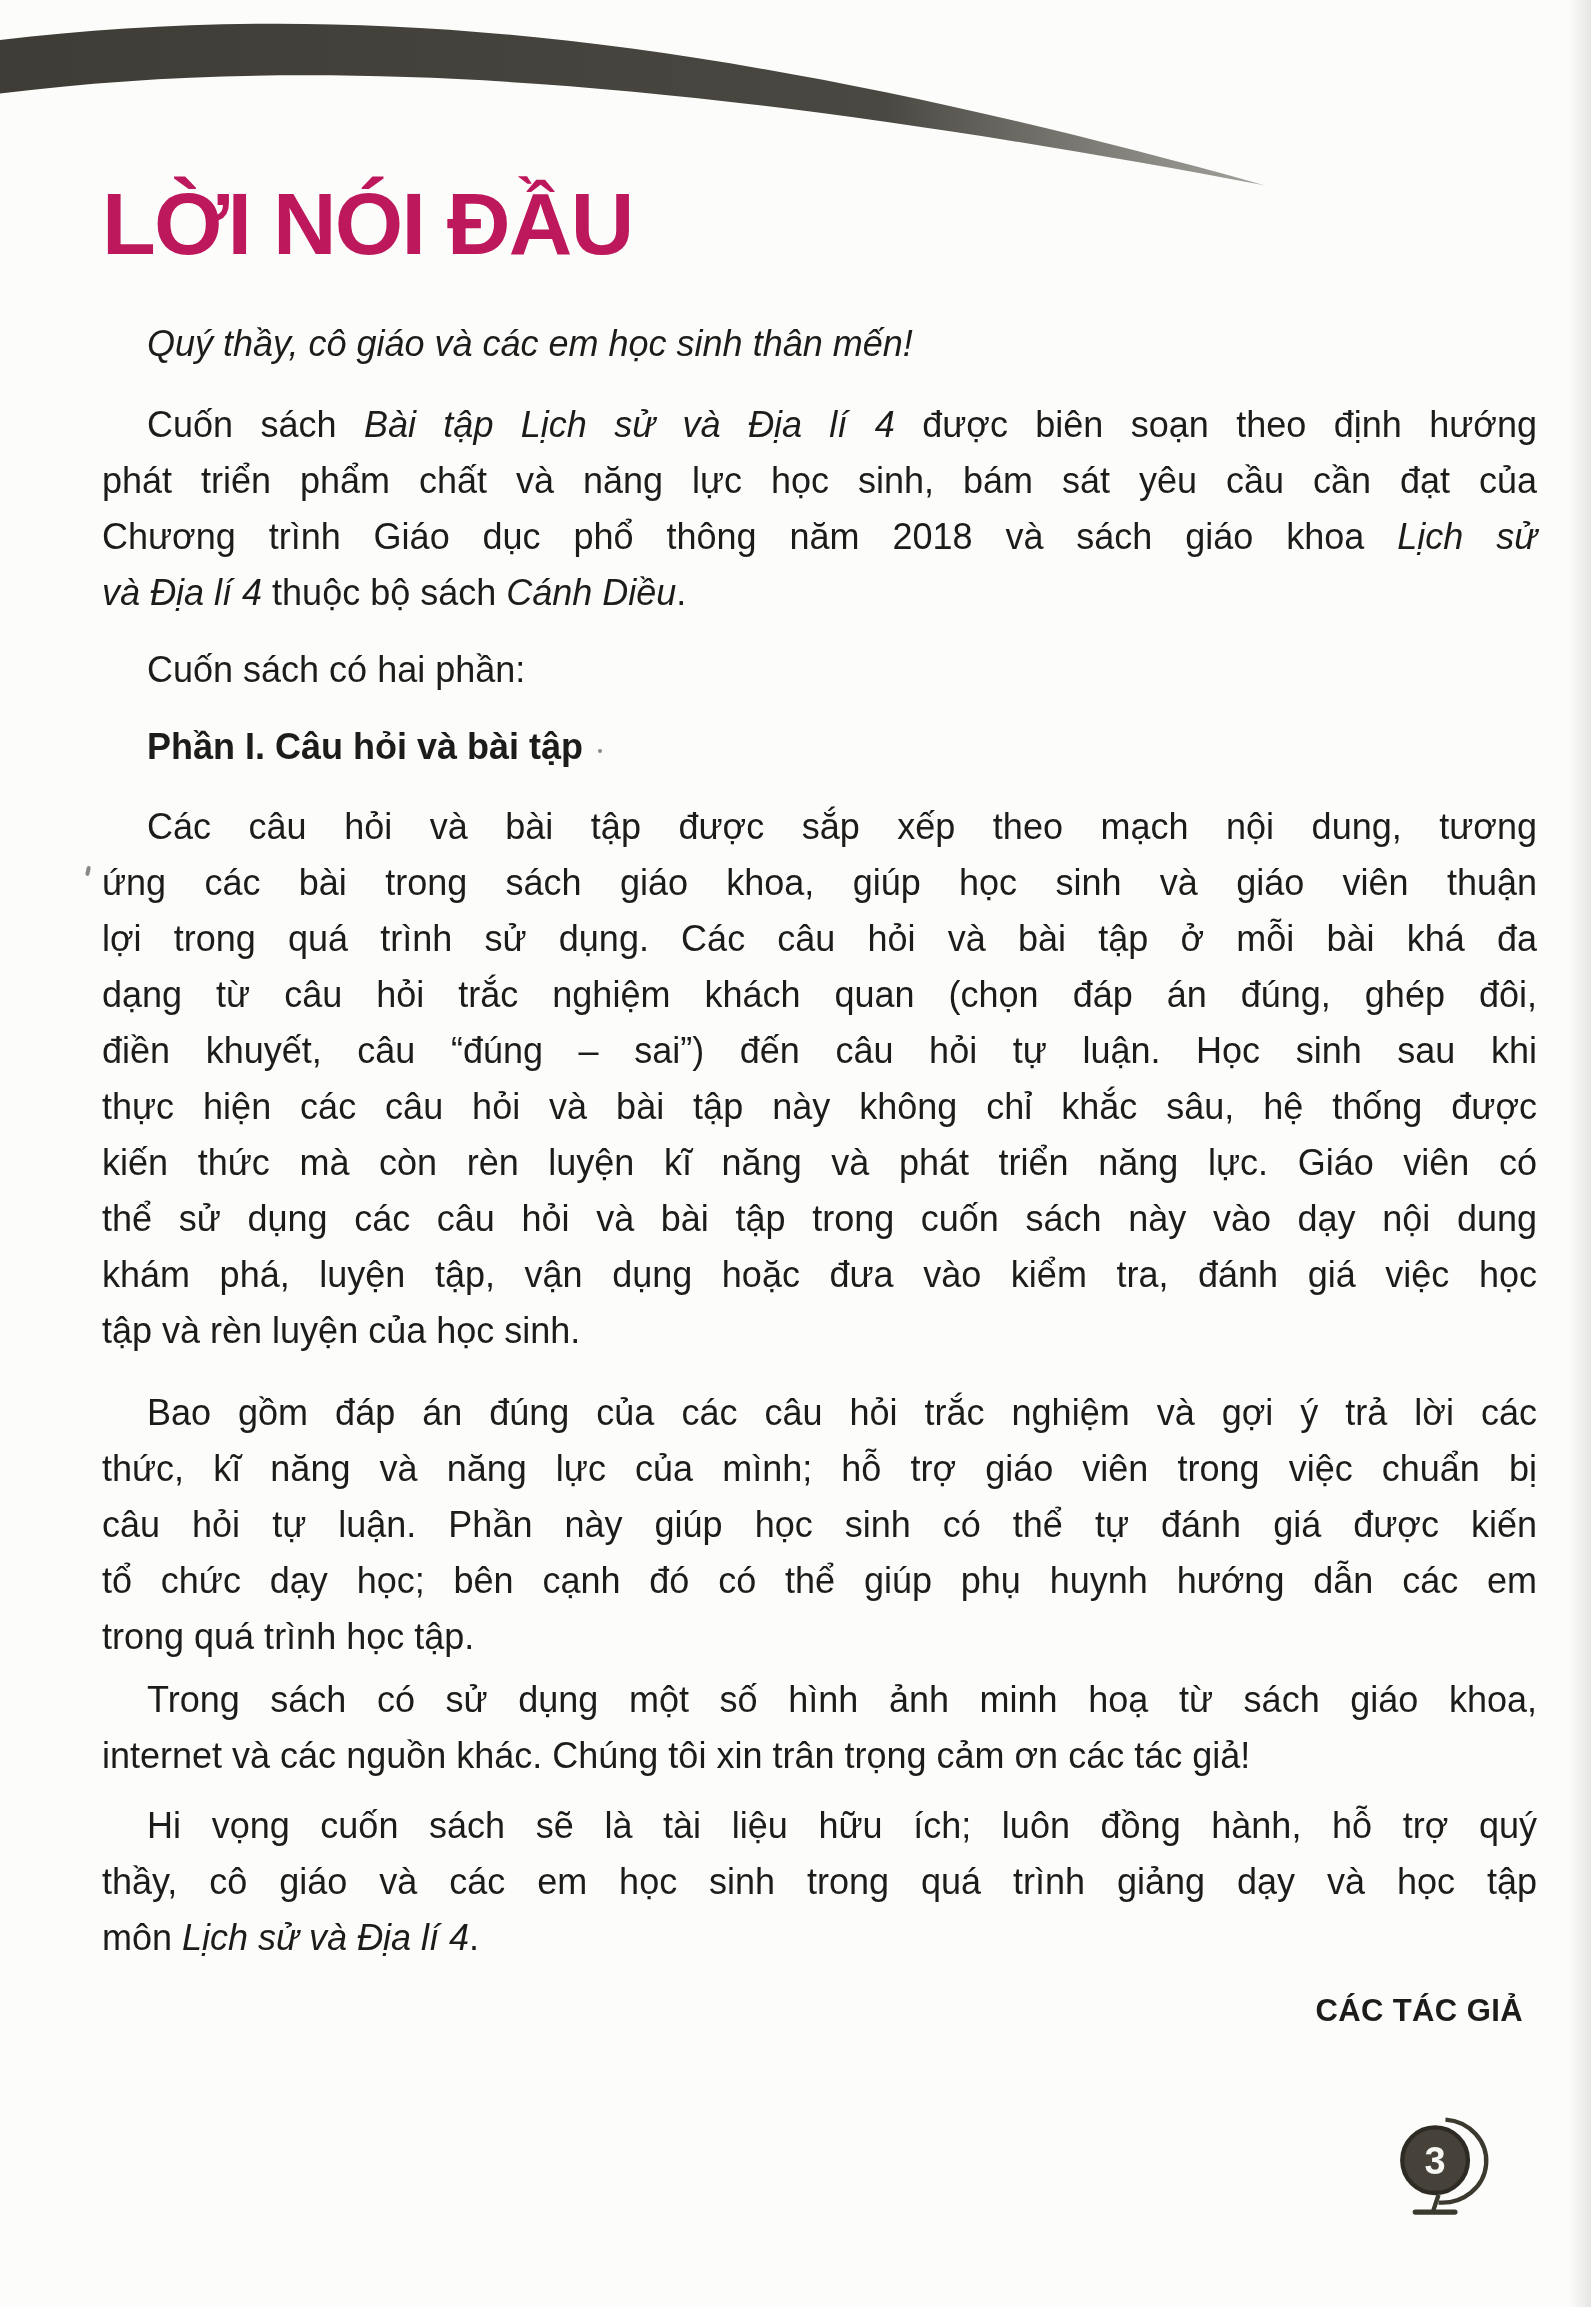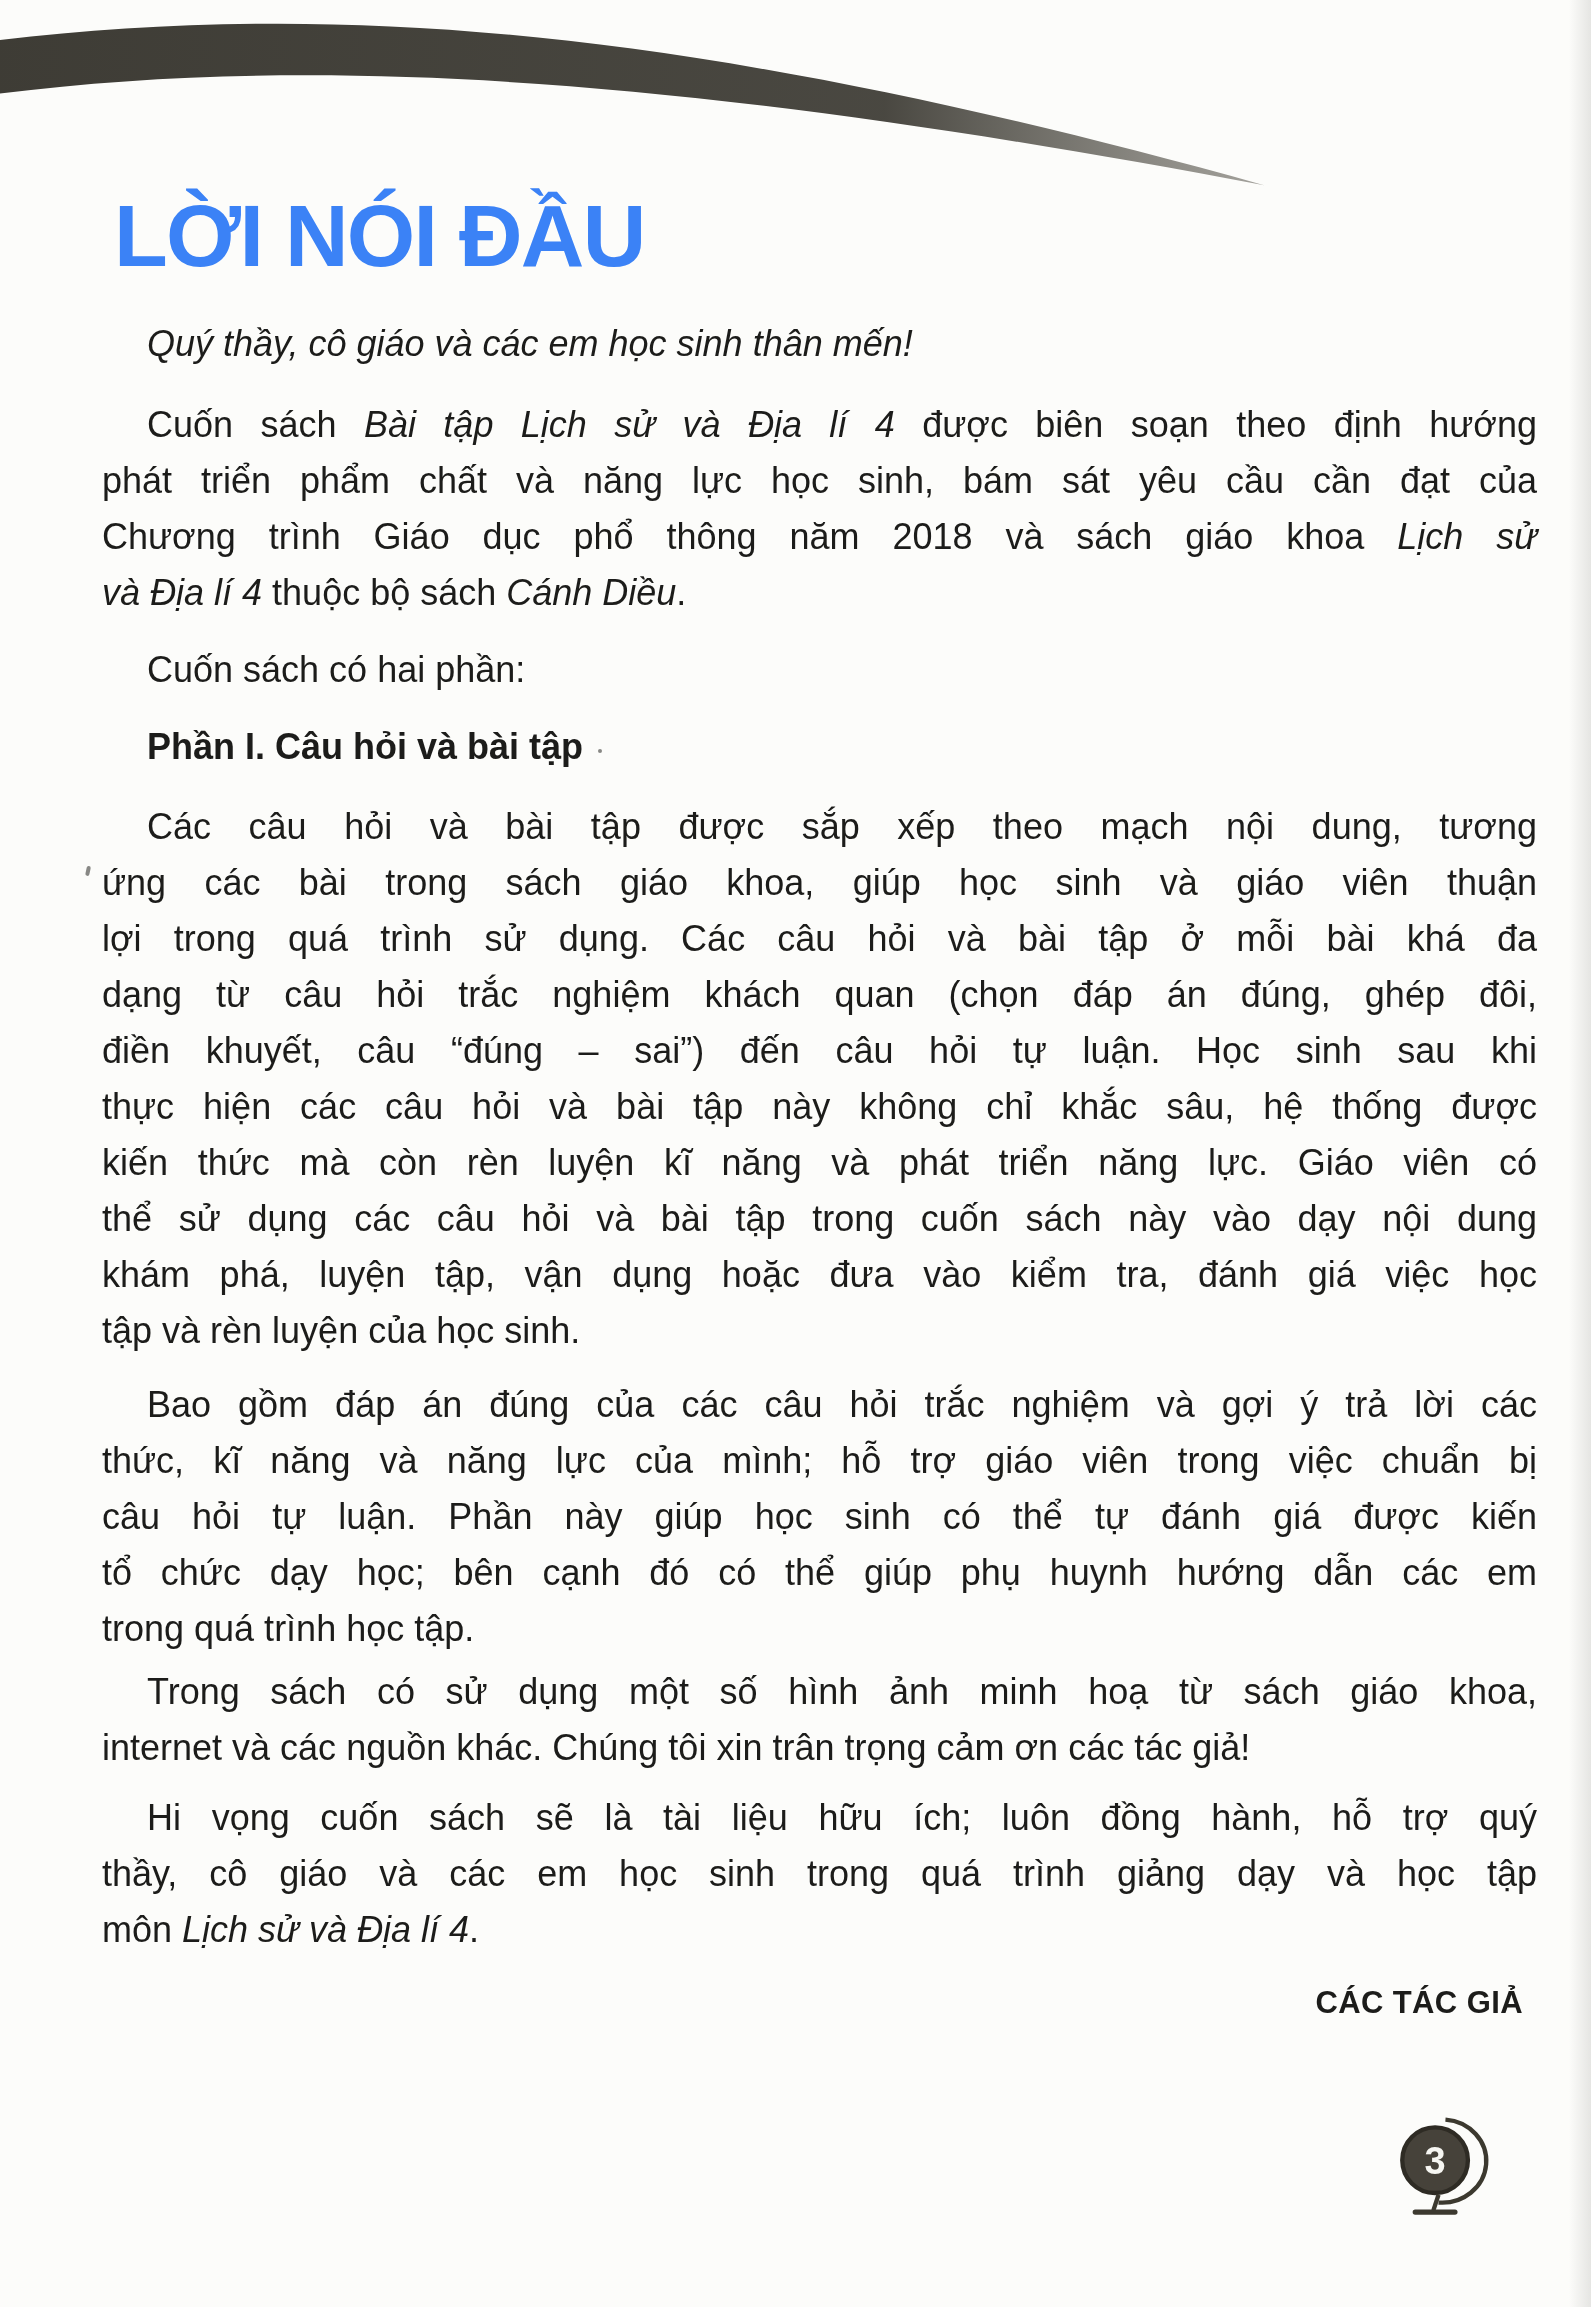--- a/index.html
+++ b/index.html
@@ -8,37 +8,37 @@
     background:#fcfcfa;color:#1c1c1a;
     font-family:"Liberation Sans", sans-serif;
   }
   .page::after{
     content:"";position:absolute;top:0;right:0;width:22.5px;height:100%;
     background:linear-gradient(to right, rgba(0,0,0,0), rgba(110,110,105,0.16));
     pointer-events:none;
   }
   .swoosh{position:absolute;top:0;left:0;}
   .title{
-    position:absolute;top:173px;left:102px;margin:12px;
-    font-size:88px;font-weight:700;letter-spacing:-1.7px;color:#3b82f6;
+    position:absolute;top:173px;left:102px;margin:0;
+    font-size:88px;font-weight:700;letter-spacing:-1.7px;color:#be185d;
     white-space:nowrap;
   }
   .content{position:absolute;top:316px;left:102px;width:1435px;font-size:36px;}
   .line{line-height:56px;min-height:56px;}
   .jl{text-align:justify;text-align-last:justify;}
   .ll{text-align:left;}
   .ind{text-indent:45px;}
   .ital{font-style:italic;}
   .bold{font-weight:700;}
   .mt-intro{margin-top:25px;}
   .mt-two{margin-top:21px;}
   .mt-h1{margin-top:21px;}
   .mt-b1{margin-top:24px;}
   .mt-h2{margin-top:19px;}
-  .mt-b2{margin-top:18px;}
+  .mt-b2{margin-top:26px;}
   .mt-cred{margin-top:7px;}
   .mt-hope{margin-top:14px;}
   .sig{
     margin-top:17.3px;text-align:right;padding-right:14px;
     font-weight:700;font-size:31px;letter-spacing:0.4px;
   }
   .globe{position:absolute;left:1390px;top:2117px;}
   .globe text{
     font-family:"Liberation Sans", sans-serif;font-weight:700;font-size:44px;
     fill:#f6f6f2;

